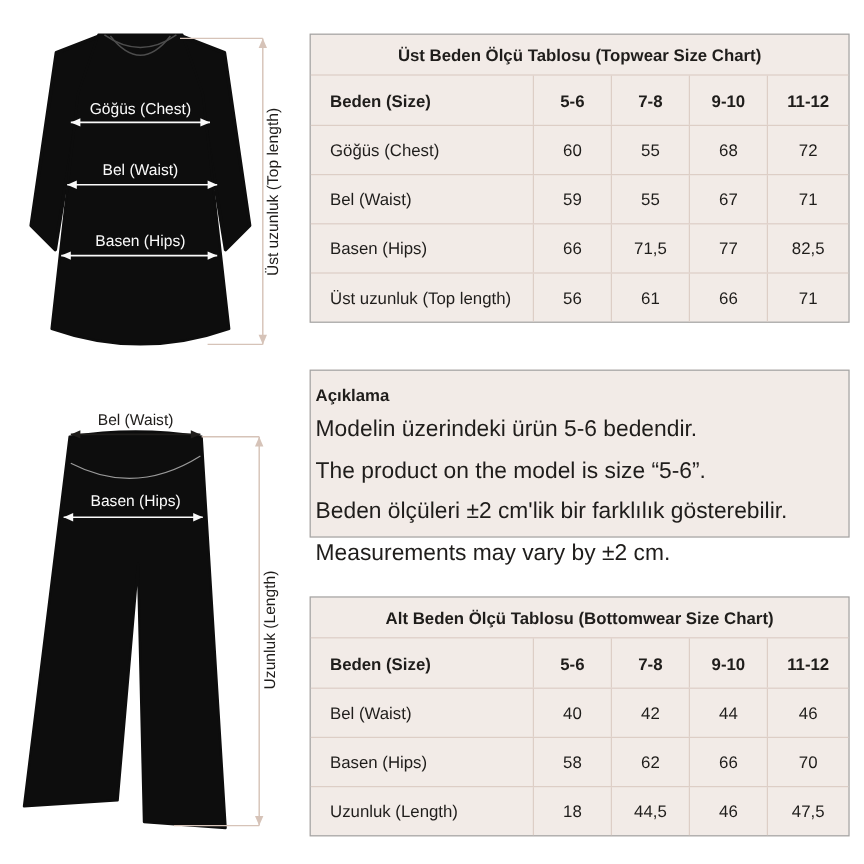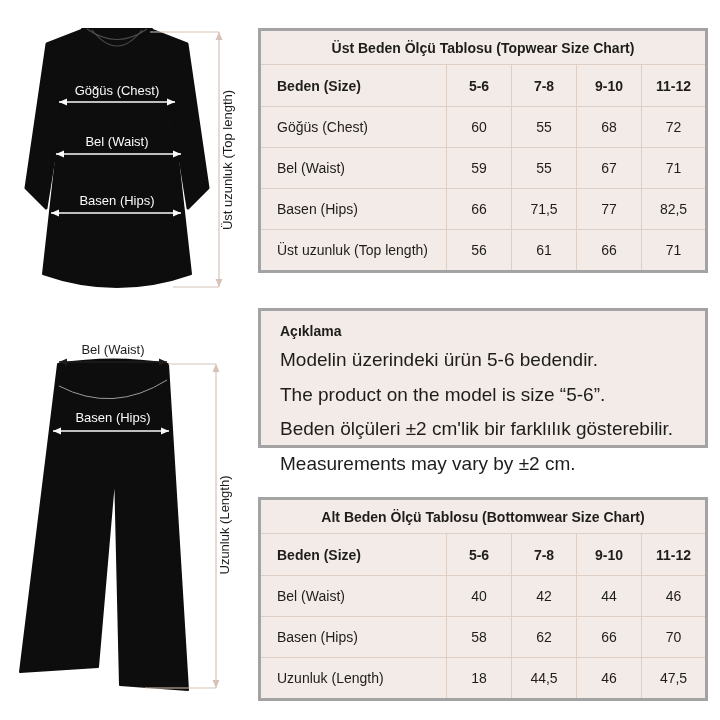--- a/index.html
+++ b/index.html
@@ -2,23 +2,23 @@
 <html><head>
 <meta charset="utf-8">
 <style>
   html,body{margin:0;padding:0;}
   body{
     width:720px;height:720px;position:relative;background:#ffffff;
     font-family:"Liberation Sans",sans-serif;color:#1f1d1b;overflow:hidden;
   }
   .panel{
     position:absolute;left:258px;width:450px;box-sizing:border-box;
-    background:#f2ebe7;border:3px solid #a3a3a3;
+    background:#f2ebe7;border:1px solid #a3a3a3;
   }
-  #note-box{top:308px;height:140px;padding:9px 19px;}
+  #note-box{top:308px;height:140px;padding:9px 4px;}
   #topwear-table{top:28px;}
   #bottomwear-table{top:497px;}
   .tbl-title{
     height:33px;display:flex;align-items:center;justify-content:center;
     font-weight:700;font-size:14px;border-bottom:1px solid #ddcec6;
   }
   .trow{
     display:grid;grid-template-columns:185px 65px 65px 65px 1fr;
     border-bottom:1px solid #ddcec6;
   }

